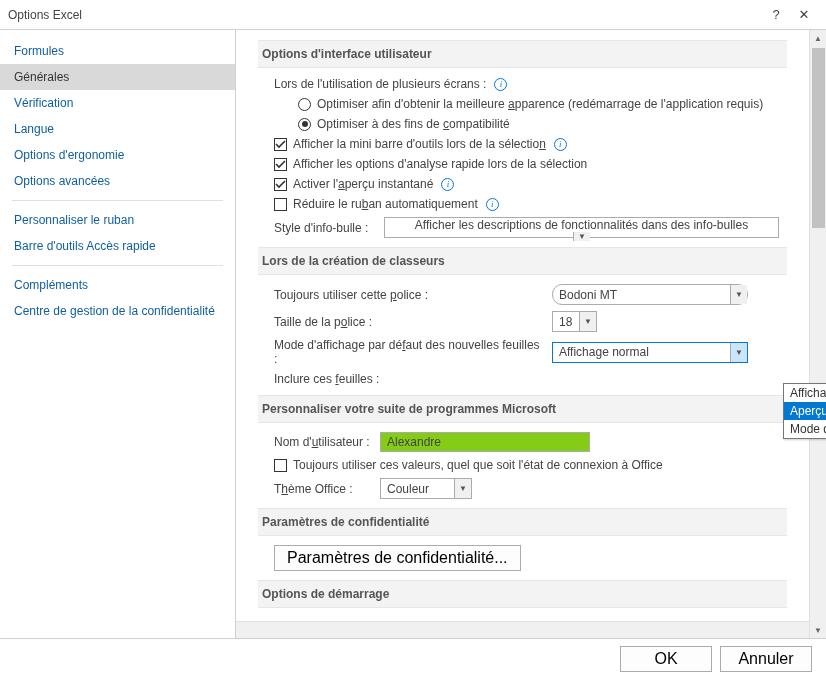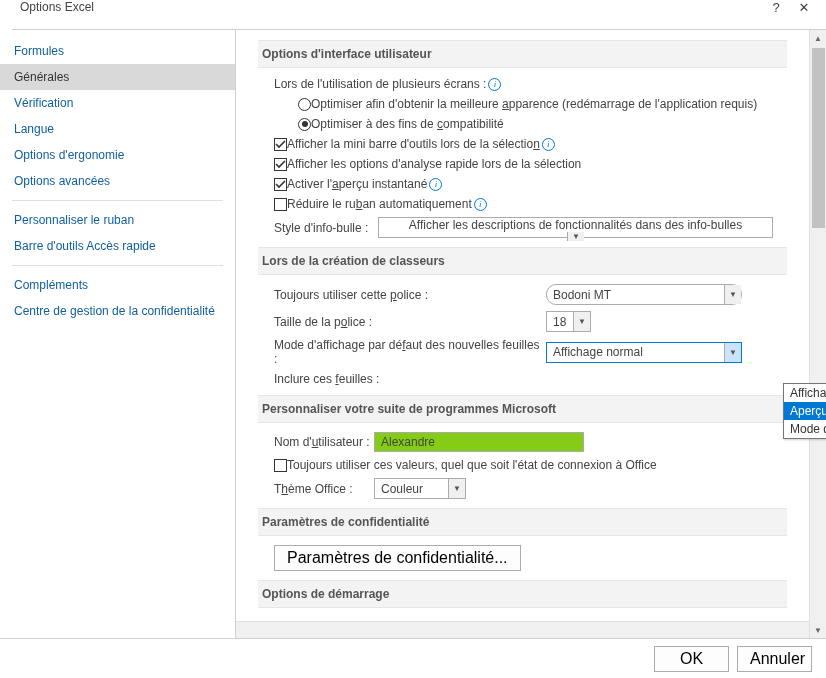--- a/index.html
+++ b/index.html
@@ -1,32 +1,32 @@
 <!DOCTYPE html>
 <html><head>
 <meta charset="utf-8">
 <style>
 * { box-sizing: border-box; margin: 0; padding: 0; }
 body { font-family: "Segoe UI", Tahoma, sans-serif; font-size: 12px; color: #333; background: #fff; width: 826px; height: 678px; overflow: hidden; position: relative; }
-.titlebar { height: 30px; border-bottom: 1px solid #d0d0d0; display: flex; padding: 0 8px; margin-left: 12px; }
+.titlebar { height: 30px; border-bottom: 1px solid #d0d0d0; display: flex; align-items: center; padding: 0 8px; }
 .titlebar .title { flex: 1; font-size: 12px; color: #444; }
 .titlebar .help, .titlebar .close { width: 28px; text-align: center; font-size: 13px; color: #444; cursor: pointer; }
 .content { display: flex; height: 608px; }
 .sidebar { width: 236px; border-right: 1px solid #d0d0d0; padding: 8px 0; background: #fff; }
 .sidebar .item { padding: 6px 14px; cursor: pointer; color: #0f5f9f; font-size: 12px; }
 .sidebar .item.active { background: #d9d9d9; color: #333; }
 .sidebar .sep { height: 1px; background: #e0e0e0; margin: 6px 12px; }
 .main { flex: 1; position: relative; background: #fff; overflow: hidden; }
 .scrollbar-v { position: absolute; right: 0; top: 0; width: 17px; height: 100%; background: #f0f0f0; border-left: 1px solid #e0e0e0; }
 .scrollbar-v .btn { height: 16px; background: #f0f0f0; display: flex; align-items: center; justify-content: center; font-size: 8px; color: #666; }
 .scrollbar-v .thumb { position: absolute; top: 18px; left: 2px; width: 13px; height: 180px; background: #c2c2c2; }
 .scrollbar-h { position: absolute; left: 0; bottom: 0; right: 17px; height: 17px; background: #f0f0f0; border-top: 1px solid #e0e0e0; }
 .panel { position: absolute; left: 0; top: 0; right: 17px; bottom: 17px; overflow: hidden; padding: 4px 10px 0 10px; }
 .section-head { font-weight: 600; color: #555; padding: 6px 4px; background: #f3f3f3; border-top: 1px solid #e6e6e6; border-bottom: 1px solid #e6e6e6; margin: 6px 12px; font-size: 12px; }
-.row { display: flex; align-items: center; padding: 3px 8px; font-size: 12px; color: #444; }
+.row { display: flex; align-items: center; padding: 3px 8px; gap: 6px; font-size: 12px; color: #444; }
 .row.indent1 { padding-left: 28px; }
 .row.indent2 { padding-left: 52px; }
 .radio, .check { width: 13px; height: 13px; border: 1px solid #333; display: inline-flex; align-items: center; justify-content: center; flex-shrink: 0; }
 .radio { border-radius: 50%; }
 .radio .dot { width: 6px; height: 6px; background: #333; border-radius: 50%; }
 .check { background: #fff; }
 .check svg { width: 11px; height: 11px; }
 .underline { text-decoration: underline; }
 .info-icon { display: inline-flex; width: 13px; height: 13px; border: 1px solid #0078d4; border-radius: 50%; color: #0078d4; font-size: 9px; font-style: italic; align-items: center; justify-content: center; margin-left: 2px; font-family: Georgia, serif; }
 .label-col { width: 272px; flex-shrink: 0; }
@@ -37,21 +37,21 @@
 .combo.med { width: 196px; border-radius: 10px; }
 .combo.med2 { width: 196px; }
 .combo.sm { width: 45px; }
 .combo.sm2 { width: 92px; }
 .textbox { border: 1px solid #ababab; height: 20px; padding: 0 6px; width: 210px; background: #84cc16; display: flex; align-items: center; font-size: 12px; }
 .dropdown { position: absolute; left: 547px; top: 353px; width: 196px; border: 1px solid #767676; background: #fff; z-index: 10; box-shadow: 1px 1px 2px rgba(0,0,0,0.2); }
 .dropdown .opt { padding: 2px 6px; font-size: 12px; cursor: pointer; }
 .dropdown .opt.sel { background: #0078d4; color: #fff; }
 .btn-normal { border: 1px solid #ababab; background: #fdfdfd; padding: 3px 12px; font-size: 16px; cursor: pointer; }
 .footer { position: absolute; bottom: 0; left: 0; right: 0; height: 40px; border-top: 1px solid #d0d0d0; display: flex; justify-content: flex-end; align-items: center; gap: 8px; padding-right: 14px; background: #fff; }
-.footer .btn-normal { width: 75px; text-align: center; }
+.footer .btn-normal { width: 92px; text-align: center; }
 </style>
 </head>
 <body>
 
 <div class="titlebar">
   <span class="title">Options Excel</span>
   <span class="help">?</span>
   <span class="close">✕</span>
 </div>
 

